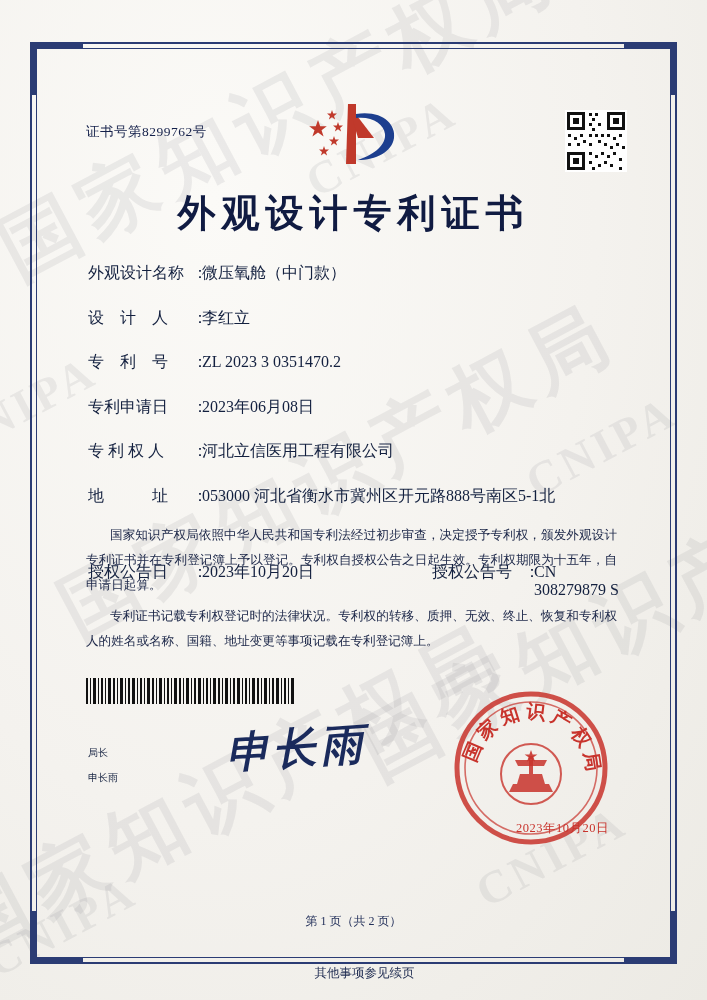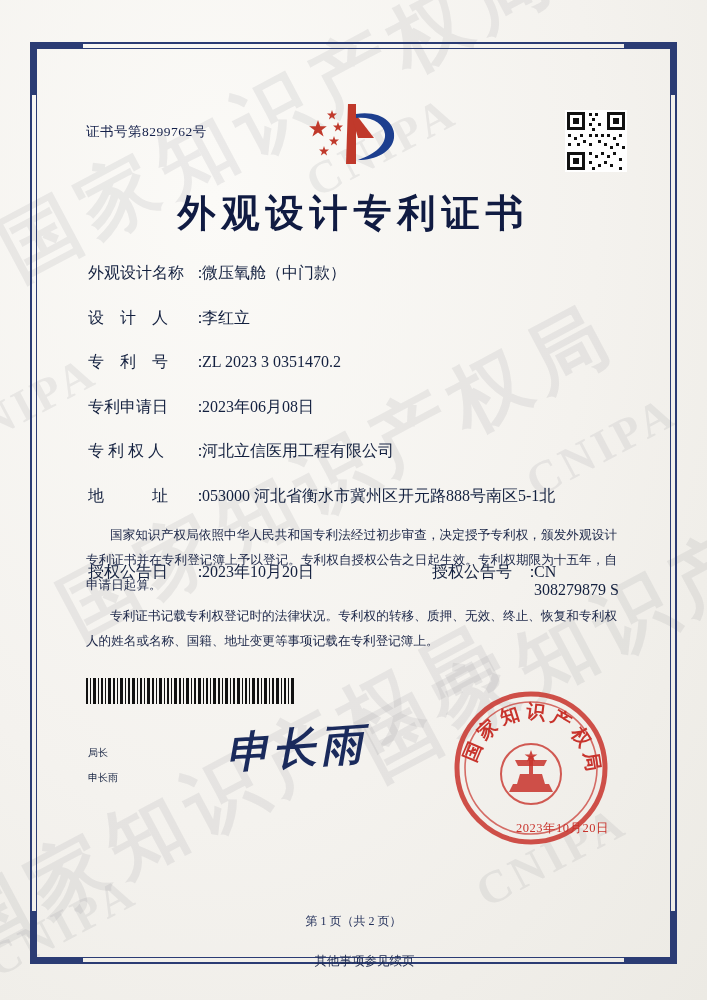--- a/index.html
+++ b/index.html
@@ -382,14 +382,14 @@
             <polygon points="0,-30 1.6,-25.5 6.4,-25.5 2.5,-22.7 4,-18.2 0,-21 -4,-18.2 -2.5,-22.7 -6.4,-25.5 -1.6,-25.5"></polygon>
           </g>
         </g>
       </svg>
     </div>
     <div class="seal-date">2023年10月20日</div>
 
     <div class="page-no">第 1 页（共 2 页）</div>
   </div>
 
-  <div class="footer-note" style="bottom:30px;padding-left:22px;">其他事项参见续页</div>
+  <div class="footer-note" style="bottom:18px;padding-left:22px;">其他事项参见续页</div>
 </div>
 
 </body></html>

